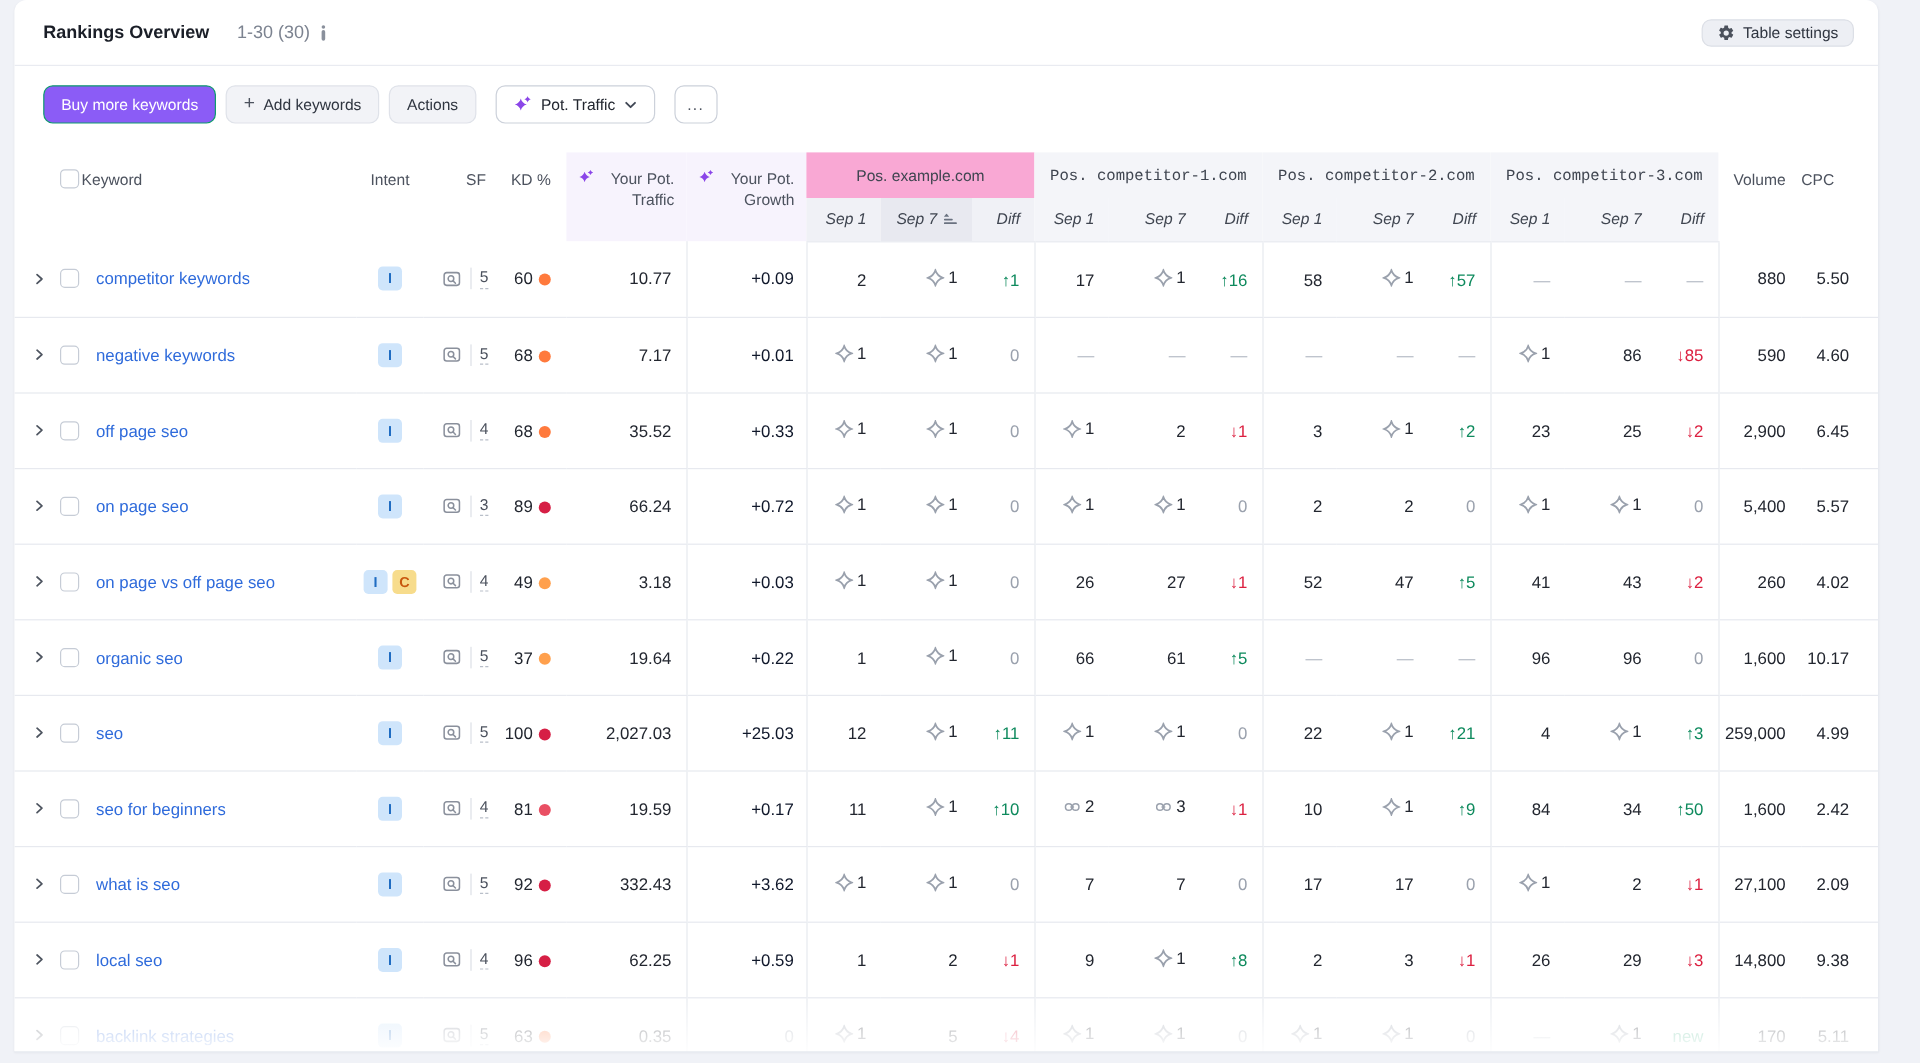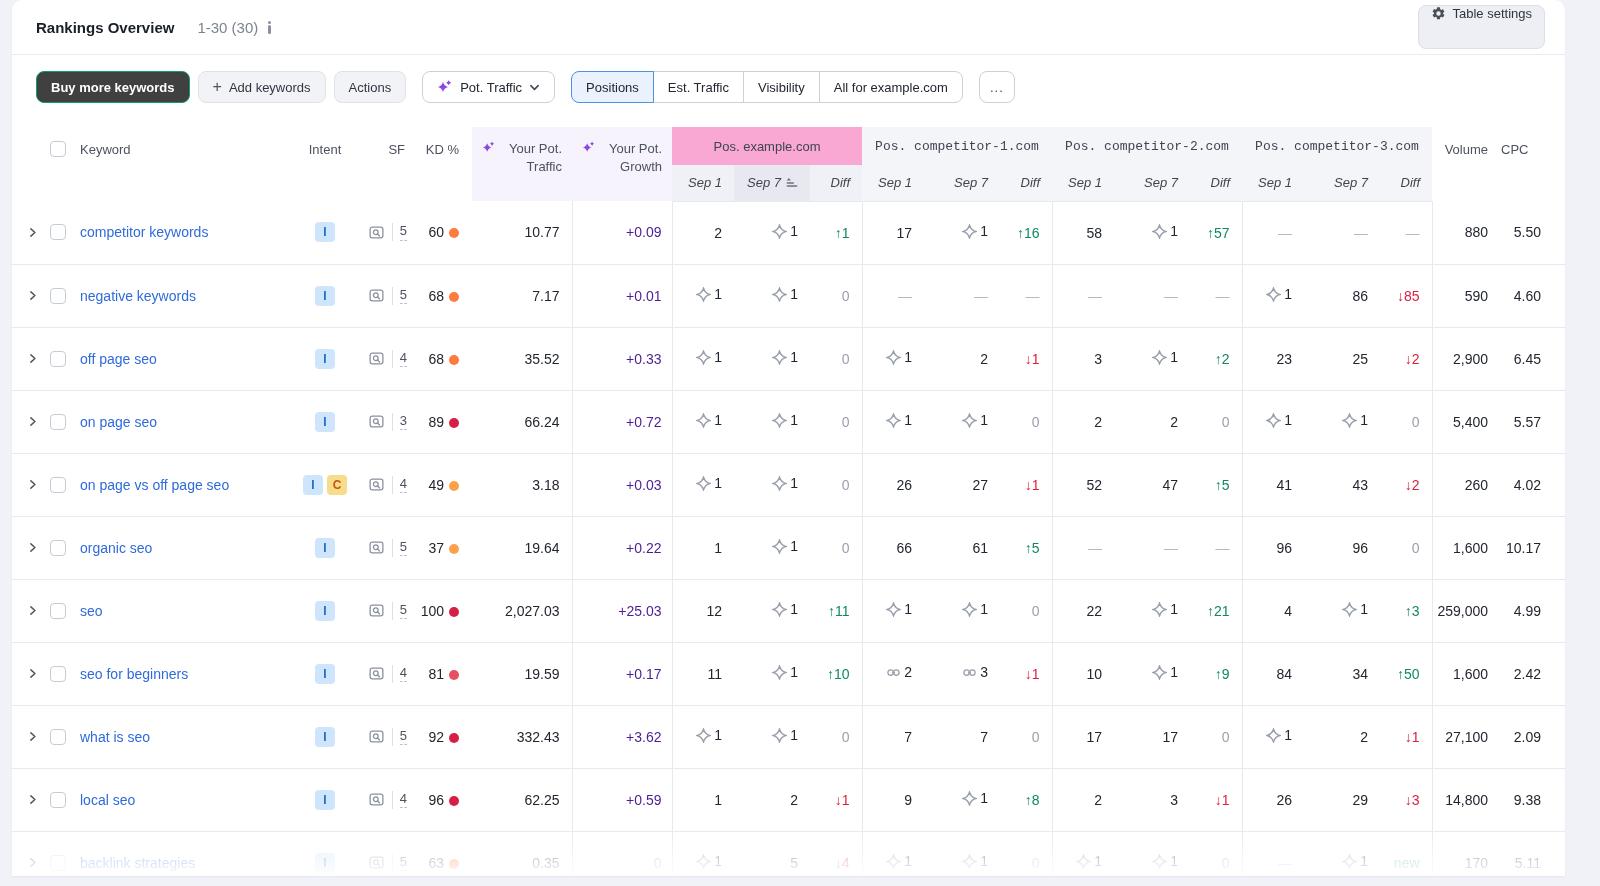--- a/index.html
+++ b/index.html
@@ -19,45 +19,45 @@
   }
   
   .title-row { height:55px; display:flex; align-items:center; padding:0 20px 0 24px; border-bottom:1px solid #e9ebf1; }
   .title { font-size:15px; font-weight:700; color:#1a1e27; }
   .range { font-size:15px; color:#7c8390; margin-left:23px; }
   .info-ico { margin-left:10px; display:inline-flex; flex-direction:column; align-items:center; gap:1px; }
   .info-ico i { width:3px; height:3px; border-radius:50%; background:#8a909c; }
   .info-ico b { width:3px; height:9px; border-radius:2px; background:#8a909c; }
   .spacer { flex:1; }
   .btn-settings {
-    display:inline-flex; align-items:flex-start; gap:7px; height:44px; padding:0 12px;
+    display:inline-flex; align-items:center; gap:7px; height:23px; padding:0 12px;
     background:#edeff4; border:1px solid #dcdfe6; border-radius:8px;
     font-size:13px; color:#2f3540; cursor:pointer;
   }
   
   .toolbar { height:64px; display:flex; align-items:center; padding:0 24px; gap:8px; }
   .btn { height:32px; display:inline-flex; align-items:center; gap:7px; padding:0 14px; border-radius:8px; font-size:13px; cursor:pointer; white-space:nowrap; }
-  .btn-primary { background:#404040; color:#fff; font-weight:700; border:1px solid #0e9b6e; }
+  .btn-primary { background:#8b5cf6; color:#fff; font-weight:400; border:1px solid #0e9b6e; }
   .btn-sec { background:#f2f3f7; color:#2f3540; border:1px solid #dfe2e9; }
   .btn-drop { background:#fff; color:#22262f; border:1px solid #ccd1da; margin-left:8px; }
   .plus { font-size:16px; color:#4c525e; line-height:1; margin-top:-1px; }
   .segs { display:flex; margin-left:8px; }
   .seg { height:32px; display:inline-flex; align-items:center; padding:0 14px; background:#fff;
          border:1px solid #ccd1da; margin-left:-1px; font-size:13px; color:#22262f; cursor:pointer; position:relative; }
   .seg:first-child { border-radius:8px 0 0 8px; margin-left:0; }
   .seg:last-child { border-radius:0 8px 8px 0; }
   .seg.active { background:#eaf3fd; border-color:#4d92df; z-index:2; border-radius:8px 0 0 8px; }
   .btn-more { width:36px; justify-content:center; padding:0; background:#fff; border:1px solid #ccd1da; color:#4c525e; margin-left:8px; letter-spacing:1px; }
   
   table { border-collapse:collapse; table-layout:fixed; width:1553px; margin-top:8px; }
   th, td { padding:0; }
   thead th { font-weight:400; font-size:13px; color:#4c525e; vertical-align:top; }
   .th-pad { padding-top:15px; }
   .h-keyword { text-align:left; }
-  .h-keyword .wrap { display:flex; align-items:center; gap:14px; padding:14px 0 0 38px; }
+  .h-keyword .wrap { display:flex; align-items:center; gap:2px; padding:14px 0 0 38px; }
   .h-intent { text-align:center; }
   .h-right { text-align:right; }
   .h-sf { padding-right:10px; }
   .h-kd { padding-right:13px; }
   .h-pot { background:#f7f3fd; }
   .h-pot .wrap { display:flex; align-items:flex-start; justify-content:space-between; padding:13px 10px 0 10px; }
   .h-pot .lbl { width:72px; text-align:right; line-height:1.35; }
   .h-group { text-align:center; font-size:13px; color:#3f4550; padding-top:12px; height:38px; }
   .g-ex { background:#f9a8d4; }
   .g-comp { background:#f4f5f9;font-family:Liberation Mono, monospace; }
@@ -84,21 +84,21 @@
   .b-C { background:#f7dc8c; color:#c8570e; }
   .c-sf .wrap { display:flex; align-items:center; justify-content:flex-end; gap:7px; padding-right:8px; }
   .serp-ico { width:17px; height:17px; cursor:pointer; flex:none; }
   .vdiv { width:1px; height:18px; background:#dcdfe6; }
   .sf { font-size:13px; color:#4c525e; border-bottom:1px dashed #b9bfc9; line-height:1.3; cursor:pointer; }
   .c-kd { text-align:right; padding-right:13px; white-space:nowrap; }
   .dot { display:inline-block; width:10px; height:10px; border-radius:50%; margin-left:5px; vertical-align:-1px; }
   .c-num { text-align:right; padding-right:12px; white-space:nowrap; }
   .c-pt { padding-right:12px; }
   .c-pg { padding-right:10px; }
-  .growth.pos { color:#4c1d95; }
+  .growth.pos { color:#0f172a; }
   .growth.zero { color:#9aa1ad; }
   .posflex { display:inline-flex; align-items:center; gap:3px; justify-content:flex-end; }
   .pos-ico { width:15px; height:15px; flex:none; }
   .dash { color:#b3bac4; }
   .up { color:#0e8a5d; }
   .down { color:#dc2040; }
   .zero { color:#9aa1ad; }
   .newlbl { color:#3cb184; }
   .c-vol { padding-right:13px; }
   .c-cpc { padding-right:24px; }
@@ -136,26 +136,20 @@
     <button class="btn btn-drop">
       <svg width="16" height="16" viewBox="0 0 24 24" fill="#8b46e8">
           <path d="M9 4.5C10.1 8.4 12.6 10.9 16.5 12 12.6 13.1 10.1 15.6 9 19.5 7.9 15.6 5.4 13.1 1.5 12 5.4 10.9 7.9 8.4 9 4.5Z"></path>
           <path d="M17.5 1.5C18.1 3.6 19.4 4.9 21.5 5.5 19.4 6.1 18.1 7.4 17.5 9.5 16.9 7.4 15.6 6.1 13.5 5.5 15.6 4.9 16.9 3.6 17.5 1.5Z"></path>
         </svg>
       <span>Pot. Traffic</span>
       <svg width="11" height="11" viewBox="0 0 12 12" fill="none" stroke="#414855" stroke-width="1.7" stroke-linecap="round" stroke-linejoin="round">
           <path d="M2 4 6 8 10 4"></path>
         </svg>
     </button>
-    <div class="segs">
-      <span class="seg active">Positions</span>
-      <span class="seg">Est. Traffic</span>
-      <span class="seg">Visibility</span>
-      <span class="seg">All for example.com</span>
-    </div>
     <button class="btn btn-more">...</button>
   </div>
 
   <table>
     <colgroup>
       <col style="width:285px">
         <col style="width:56px">
         <col style="width:62px">
         <col style="width:57px">
       <col style="width:100px">

